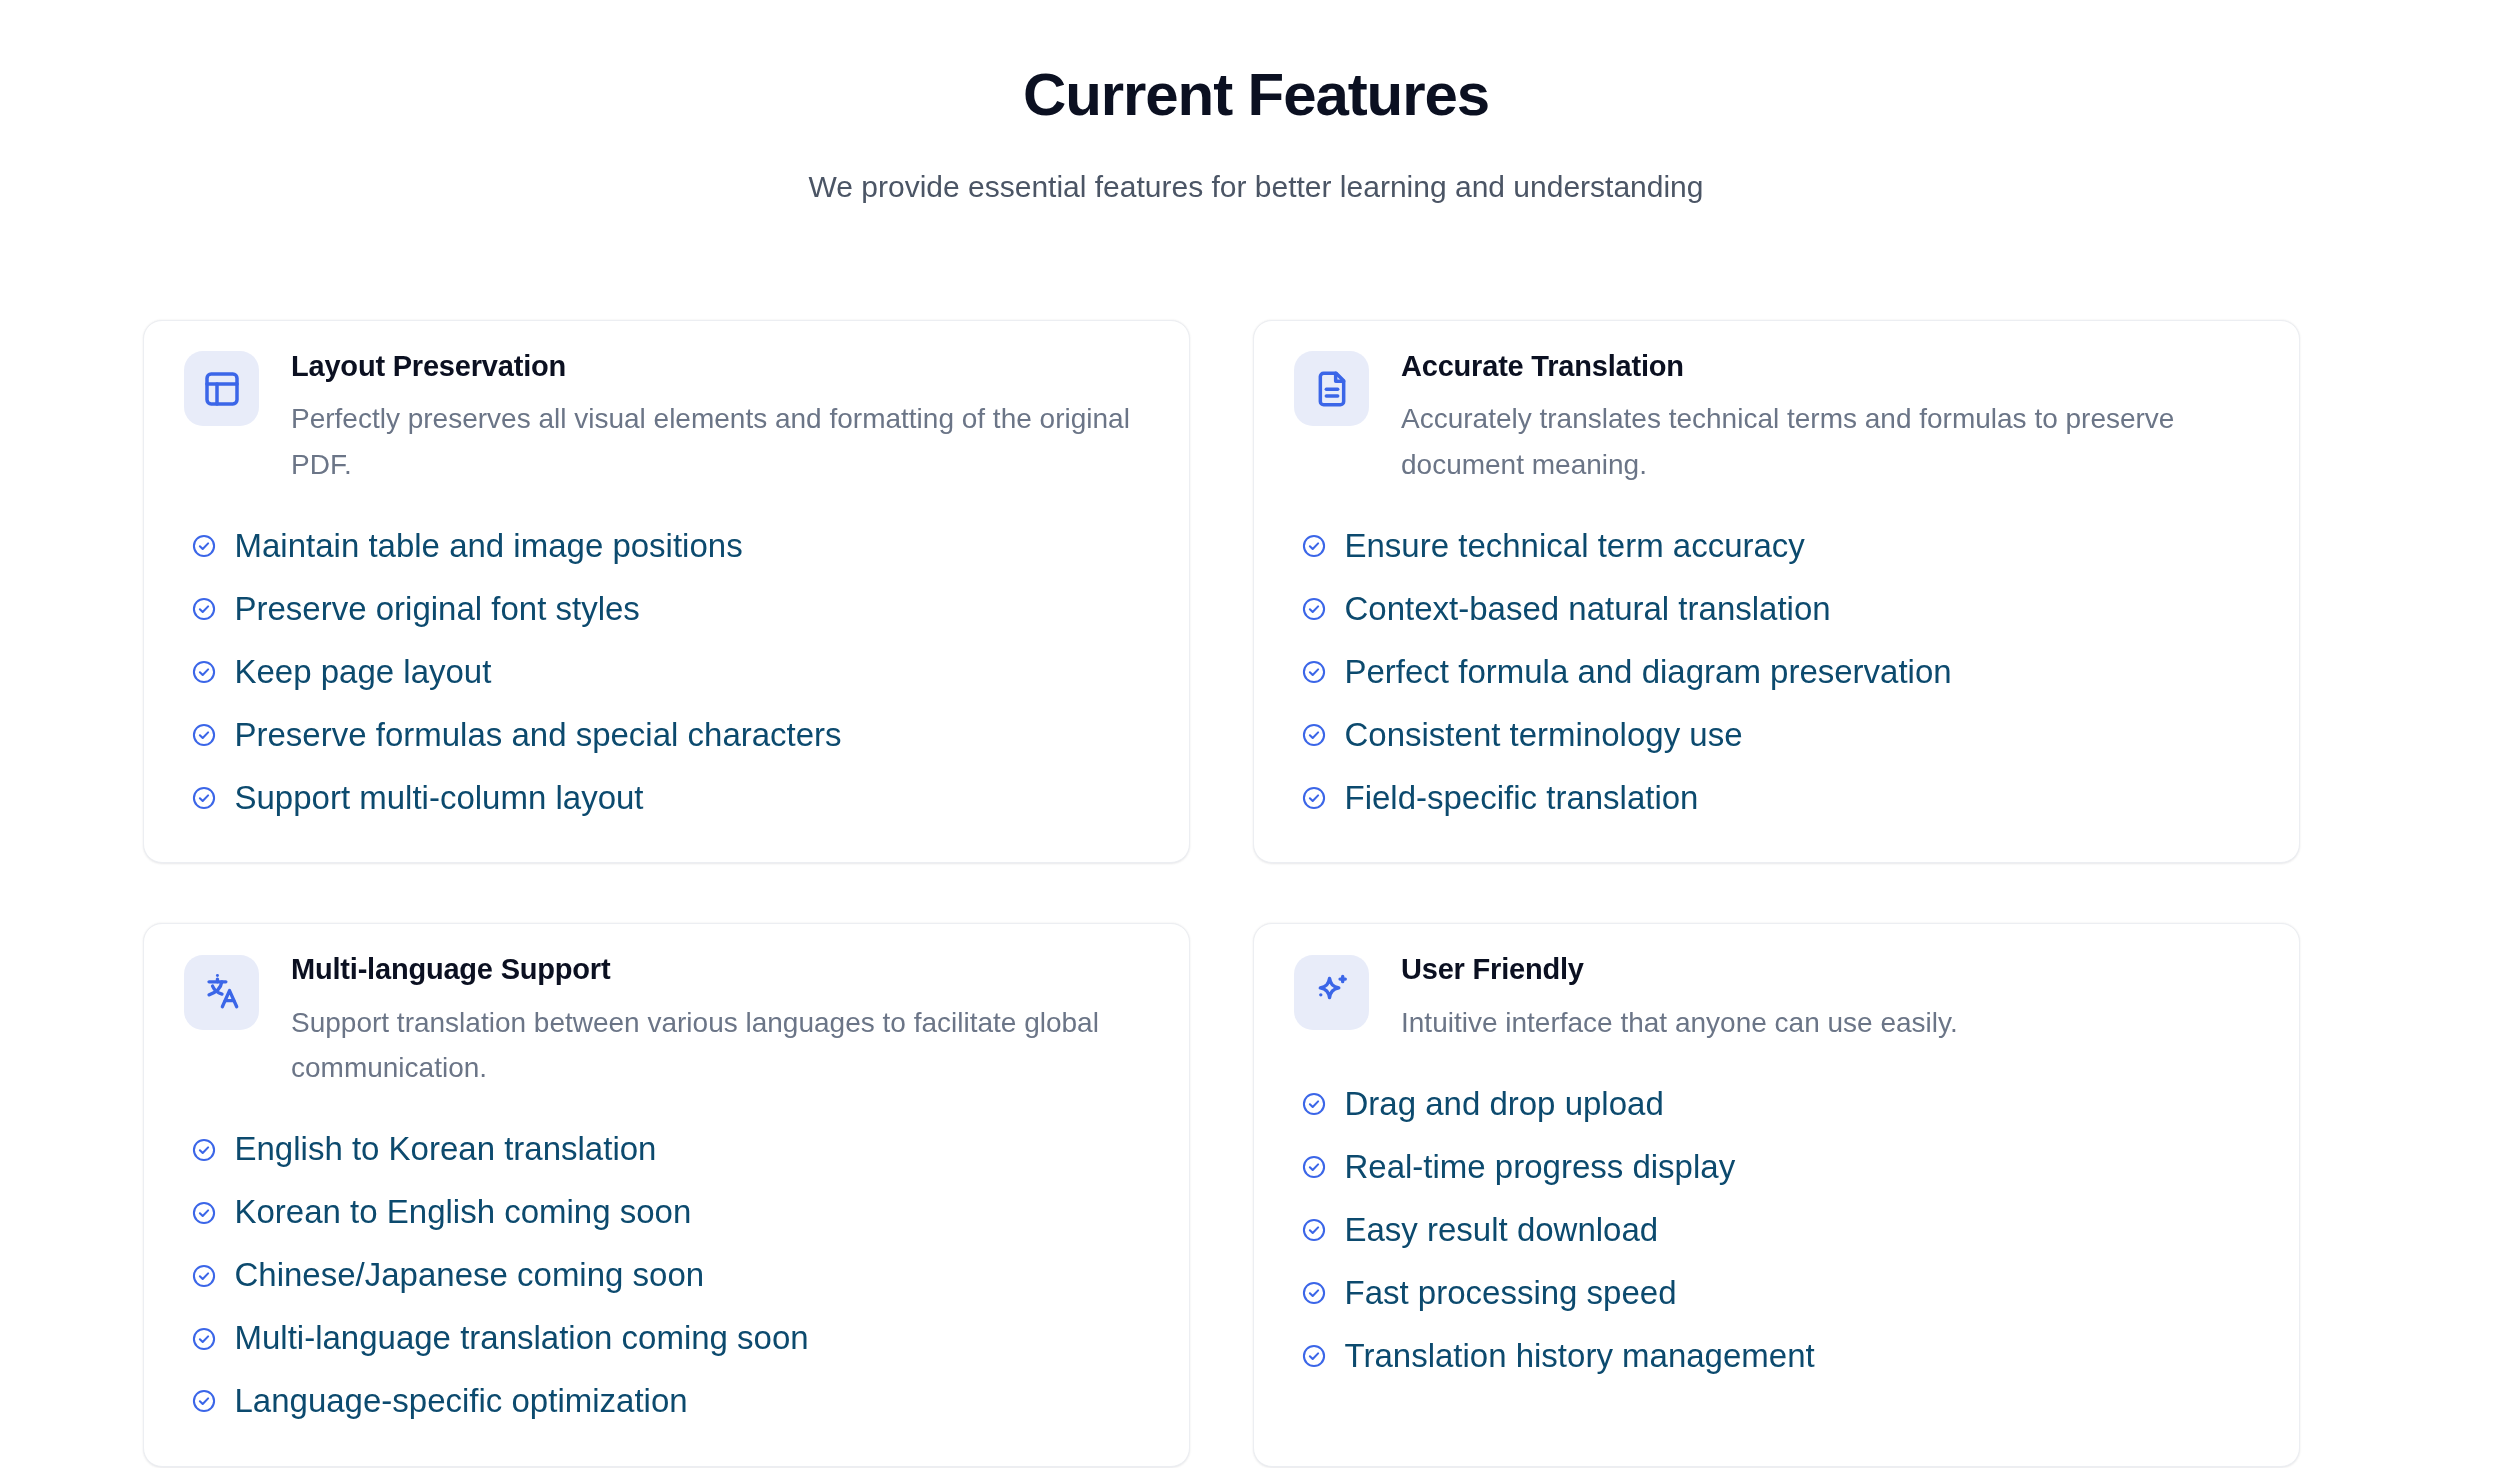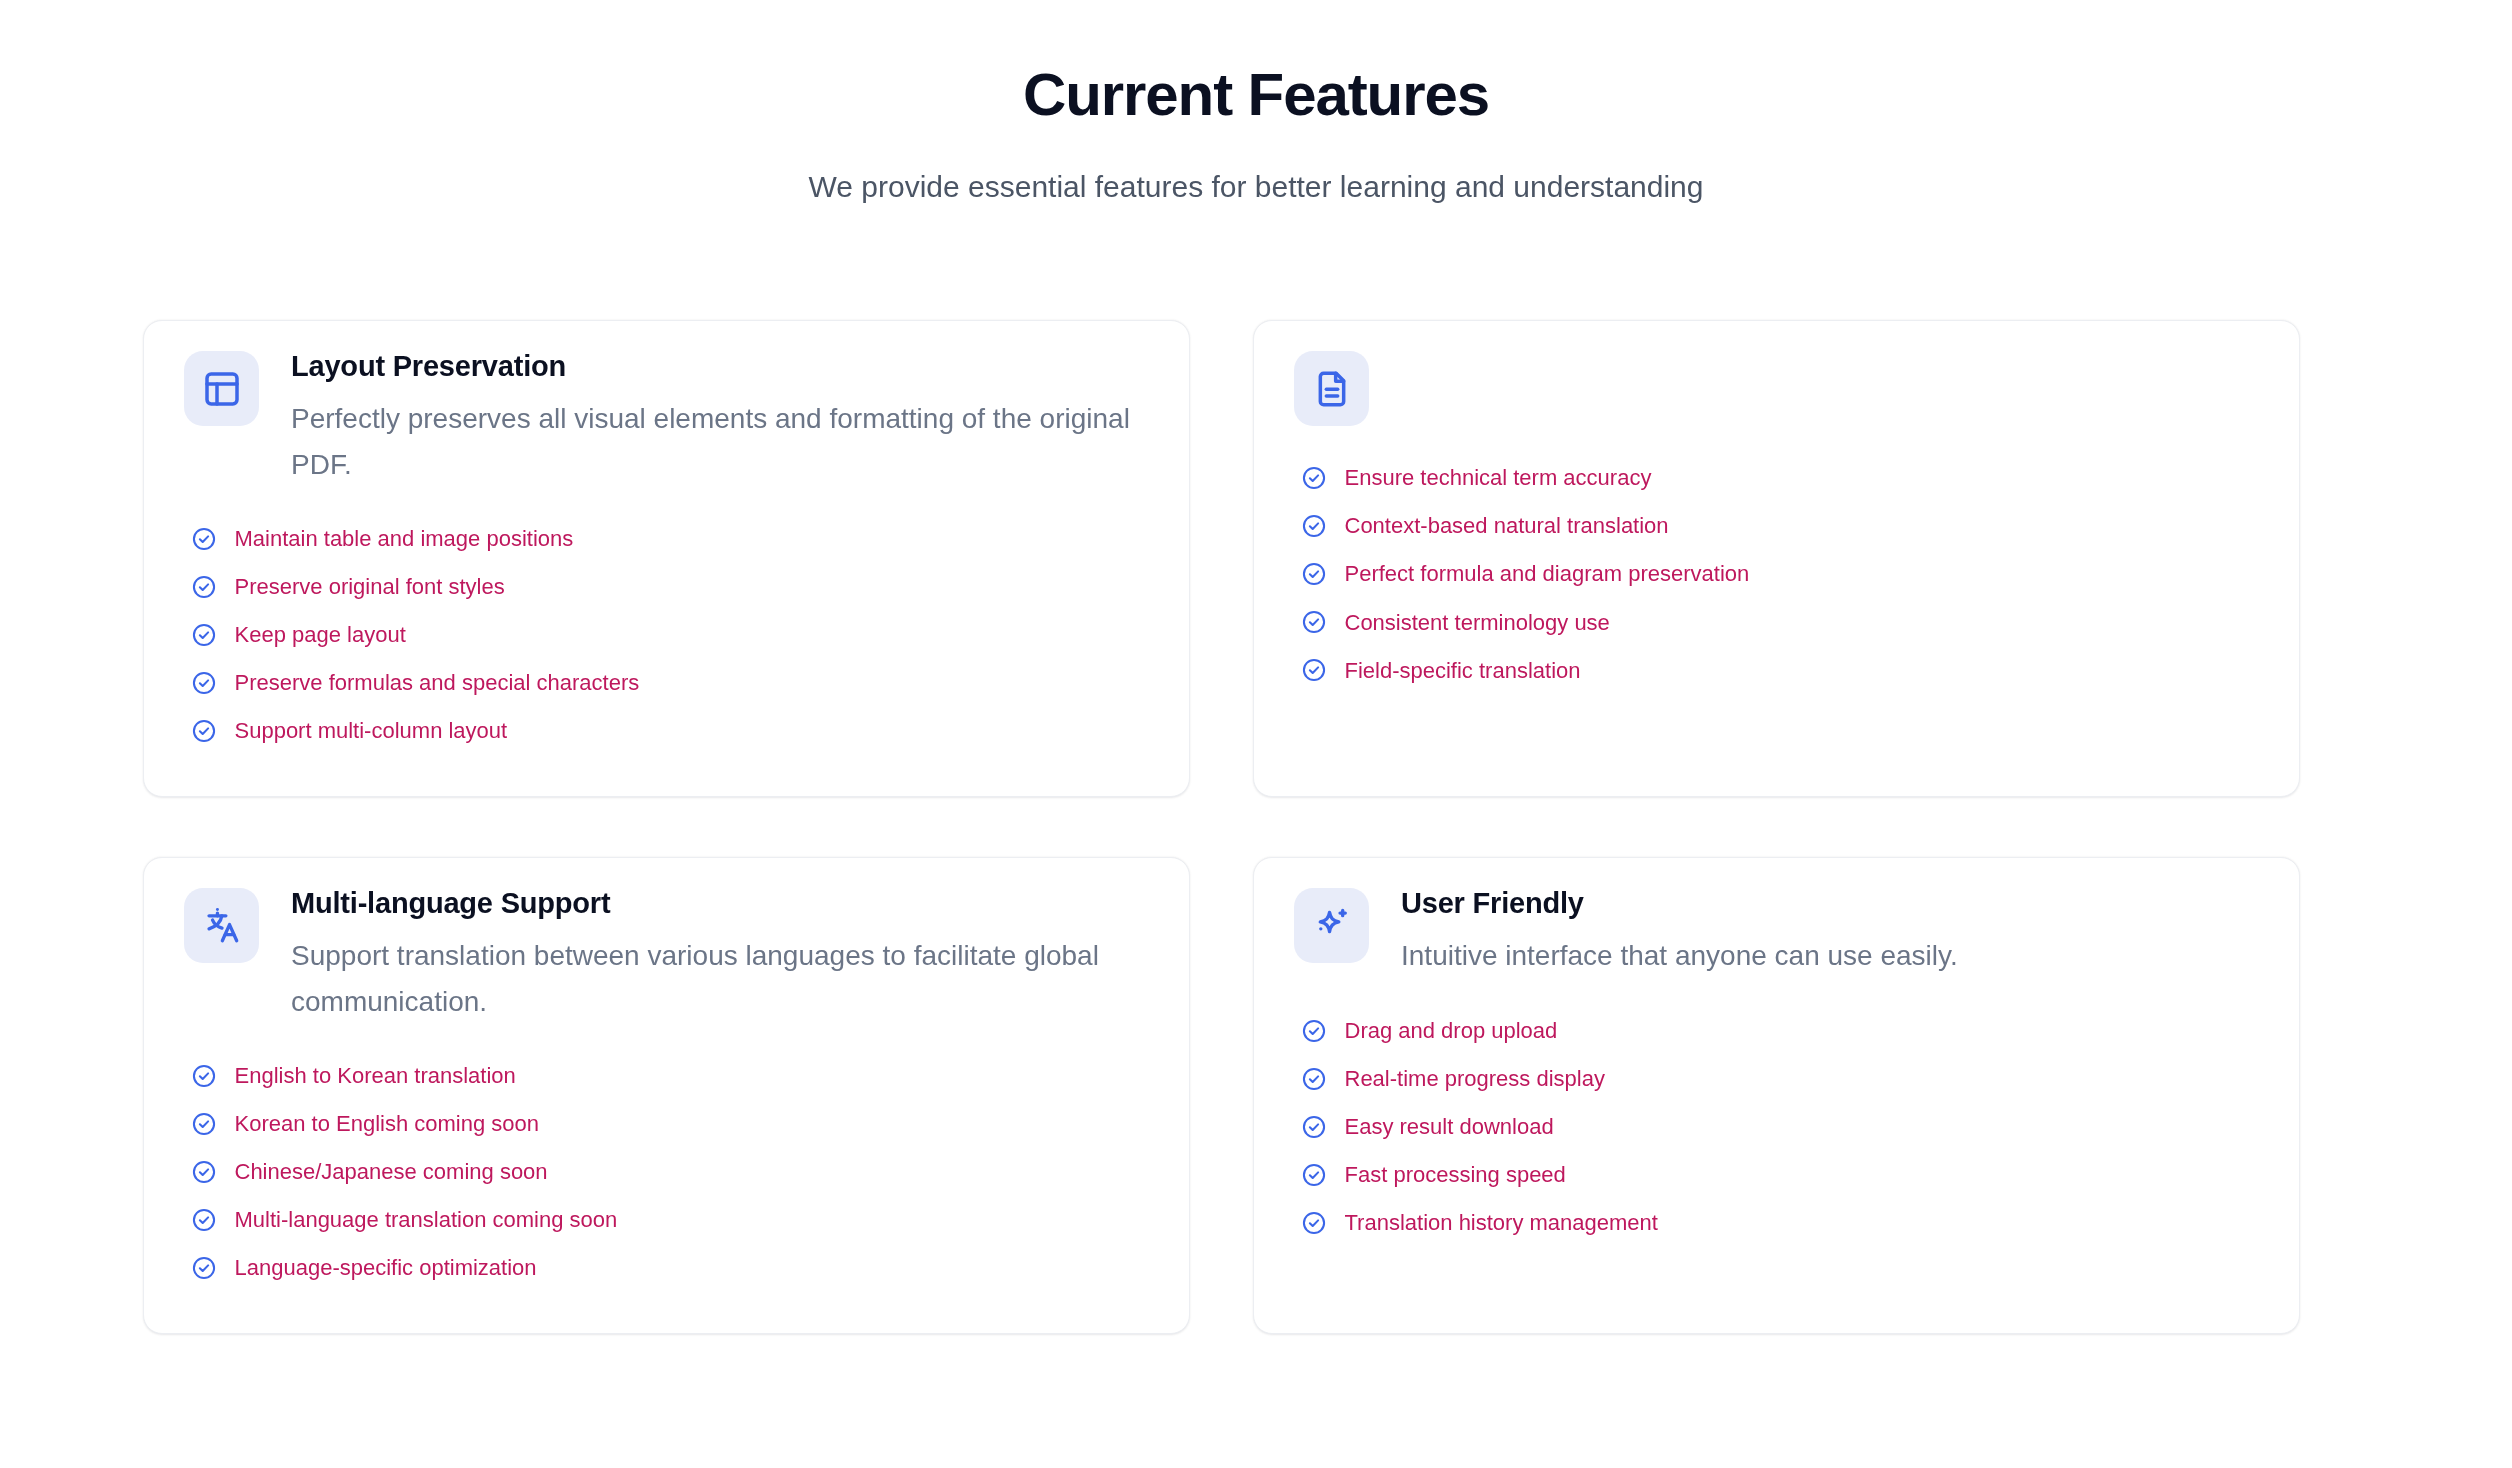--- a/index.html
+++ b/index.html
@@ -118,23 +118,23 @@
   .card-list li:last-child { margin-bottom: 0; }
 
   .check-icon {
     flex: 0 0 auto;
     width: 26px;
     height: 26px;
     display: block;
   }
 
   .list-label {
-    font-size: 22px;
+    font-size: 33px;
     line-height: 1.35;
-    color: #be185d;
+    color: #0c4a6e;
   }
 
   
   .card-2 .card-desc { max-width: 867px; }
   .card-3 .card-desc { max-width: 815px; }
   .card-4 .card-desc { max-width: 946px; }
 </style>
 </head>
 <body>
 
@@ -202,20 +202,24 @@
 
     <div class="feature-card card-2">
       <div class="card-head">
         <div class="icon-tile">
           <svg width="40" height="40" viewBox="0 0 24 24" fill="none" stroke="#3b66e8" stroke-width="2.1" stroke-linecap="round" stroke-linejoin="round">
             <path d="M14.5 2.5H7a2 2 0 0 0-2 2v15a2 2 0 0 0 2 2h10a2 2 0 0 0 2-2V7z"></path>
             <polyline points="14.2 2.6 14.2 7.4 19 7.4"></polyline>
             <line x1="8.6" y1="12.2" x2="15.4" y2="12.2"></line>
             <line x1="8.6" y1="16.2" x2="15.4" y2="16.2"></line>
           </svg>
+        </div>
+        <div class="card-head-text">
+          <div class="card-title">Accurate Translation</div>
+          <div class="card-desc">Accurately translates technical terms and formulas to preserve document meaning.</div>
         </div>
       </div>
       <ul class="card-list">
         <li>
           <svg class="check-icon" viewBox="0 0 24 24" fill="none" stroke="#3b66e8" stroke-width="1.9" stroke-linecap="round" stroke-linejoin="round">
               <circle cx="12" cy="12" r="9.3"></circle>
               <path d="M8.2 12.2l2.6 2.6 5-5.2"></path>
             </svg>
           <span class="list-label">Ensure technical term accuracy</span>
         </li>

